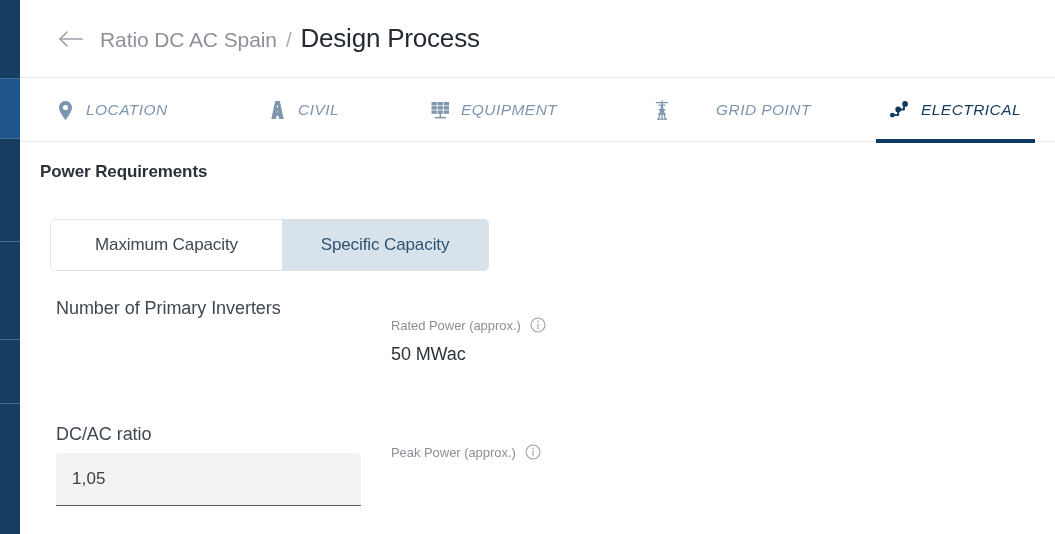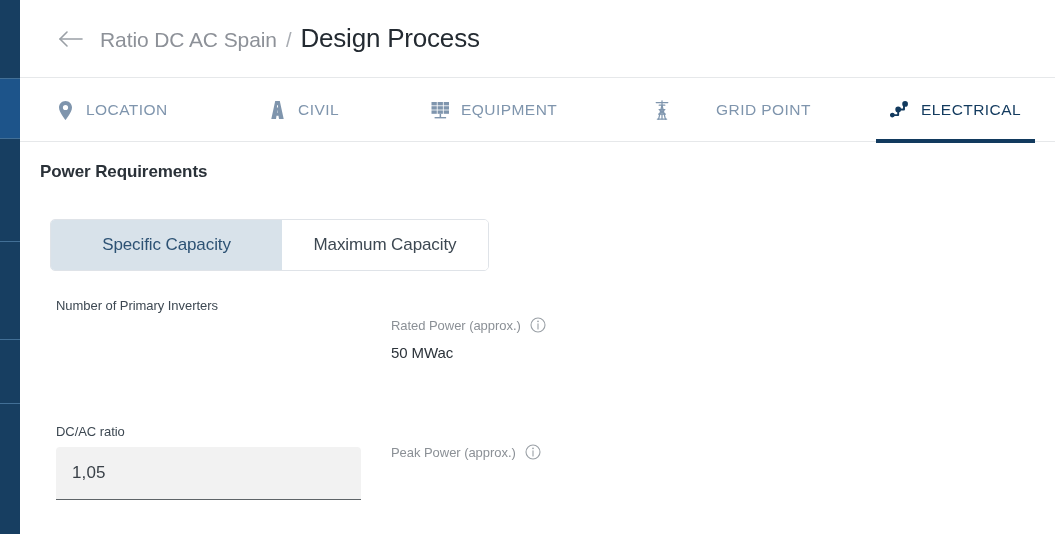--- a/index.html
+++ b/index.html
@@ -98,20 +98,21 @@
     width: 1035px;
     height: 64px;
     background: #ffffff;
     border-bottom: 1px solid #e6e8ea;
   }
   .tabs-inner {
     position: relative;
     height: 100%;
     display: flex;
     align-items: center;
+    font-style: italic;
   }
   .tab {
     position: absolute;
     top: 0;
     height: 64px;
     display: flex;
     align-items: center;
     gap: 11px;
     cursor: pointer;
     padding: 0 2px;
@@ -186,21 +187,21 @@
   .seg.active {
     background: #d8e2ea;
     color: #2d5274;
   }
 
   
   .field {
     position: absolute;
   }
   .field-label {
-    font-size: 13px;
+    font-size: 18px;
     color: #3d4852;
     letter-spacing: -0.05px;
     margin-bottom: 8px;
   }
   .field-input {
     position: relative;
     width: 305px;
     height: 53px;
     background: #f2f2f2;
     border-radius: 4px 4px 0 0;
@@ -235,21 +236,21 @@
     color: #8b9096;
     letter-spacing: -0.05px;
   }
   .info-icon {
     width: 16px; height: 16px;
     display: inline-flex;
     align-items: center; justify-content: center;
     cursor: pointer;
   }
   .readout-value {
-    font-size: 15px;
+    font-size: 18px;
     color: #2c333a;
     letter-spacing: -0.1px;
   }
 </style>
 </head>
 <body>
 
 <div id="app">
 
   <div class="rail">
@@ -357,22 +358,22 @@
       </div>
 
     </div>
   </div>
 
   <div class="content">
 
     <div class="section-title">Power Requirements</div>
 
     <div class="segmented">
+      <div class="seg">Maximum Capacity</div>
       <div class="seg active">Specific Capacity</div>
-      <div class="seg">Maximum Capacity</div>
     </div>
 
     <div class="field" style="left:36px; top:155px;">
       <div class="field-label">Number of Primary Inverters</div>
     </div>
 
     <div class="field" style="left:36px; top:281px;">
       <div class="field-label">DC/AC ratio</div>
       <div class="field-input">
         <span class="field-value">1,05</span>

